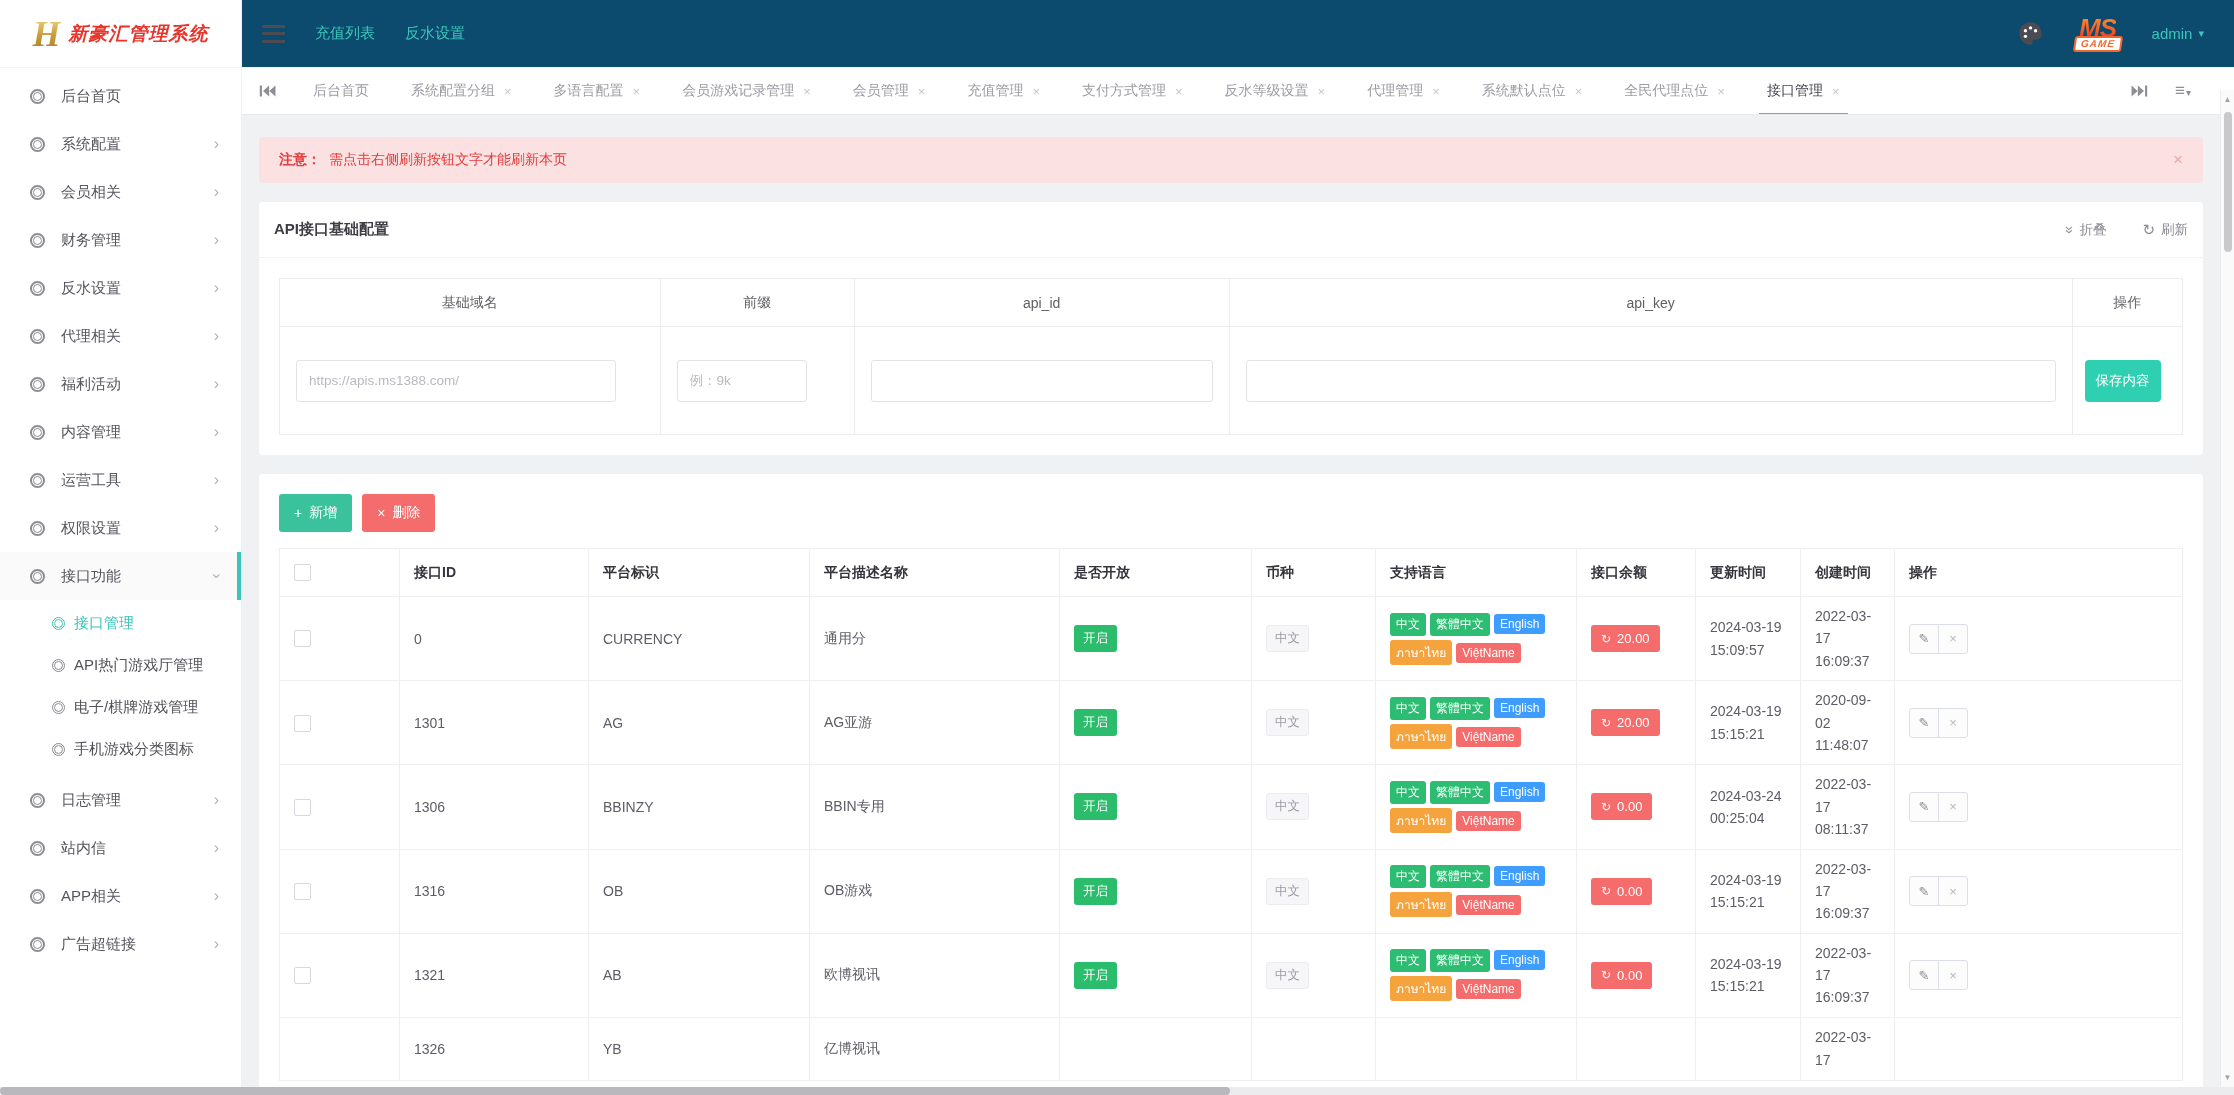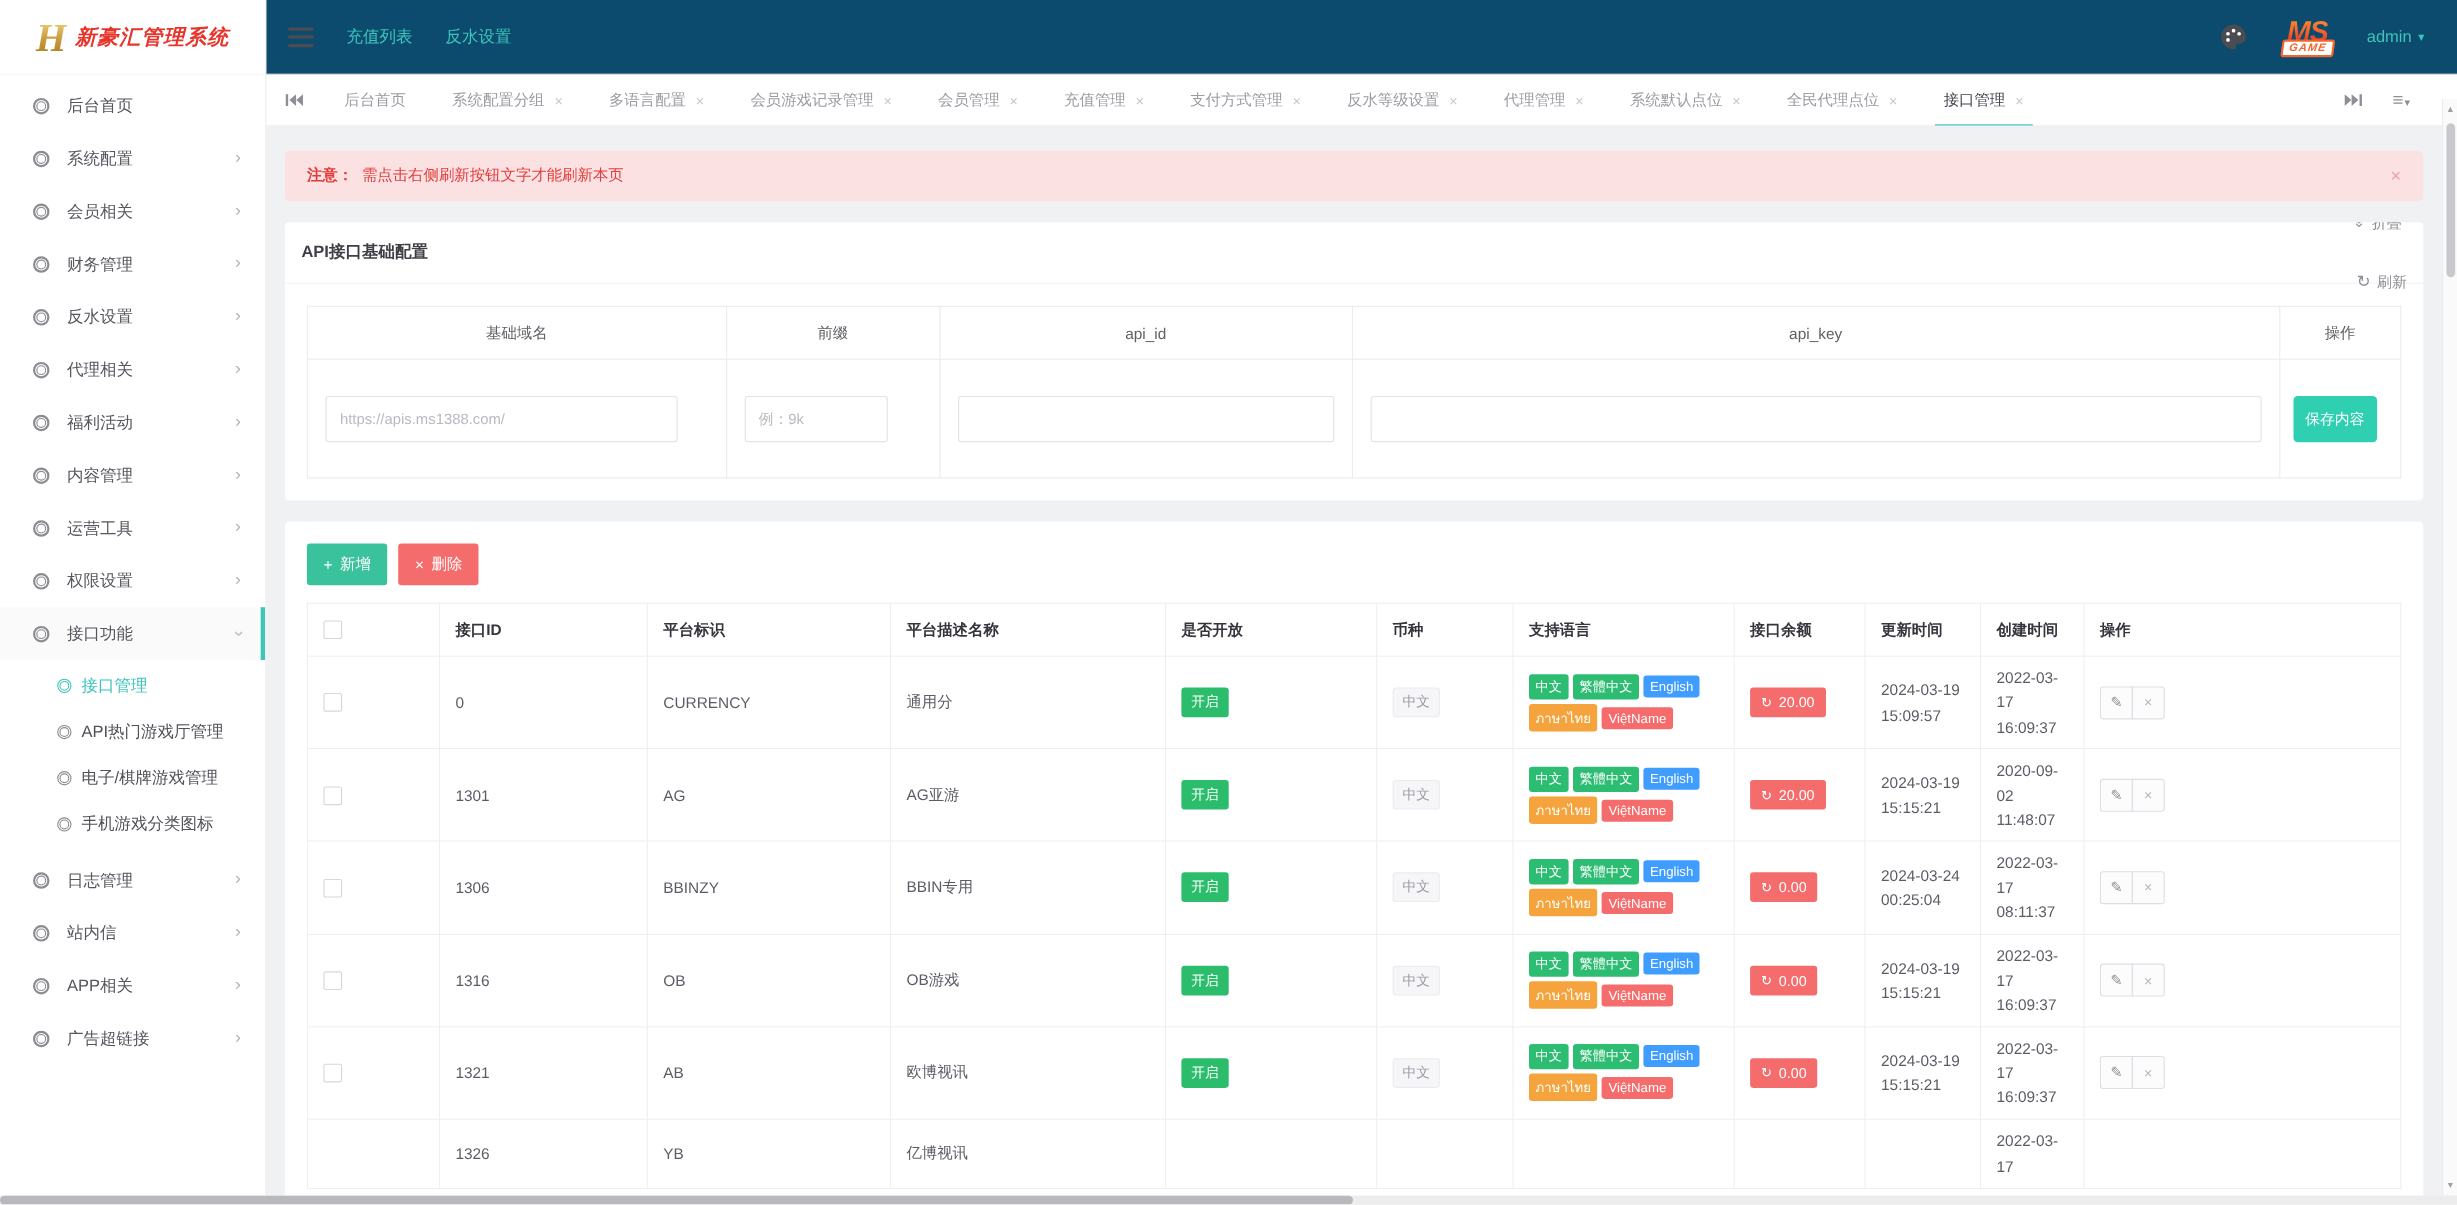--- a/index.html
+++ b/index.html
@@ -59,21 +59,21 @@
 
   
   .content { position:absolute; left:242px; top:115px; right:14px; bottom:8px; padding:22px 17px 0; overflow:hidden; }
   .notice { height:46px; background:#fbe1e1; border-radius:4px; display:flex; align-items:center; padding:0 20px; font-size:14px; color:#e23c3c; }
   .notice-prefix { font-weight:bold; margin-right:8px; }
   .notice-close { margin-left:auto; color:#eba7a7; font-size:17px; cursor:pointer; }
 
   .card { background:#fff; border-radius:4px; margin-top:19px; overflow:hidden; }
   .card-header { height:56px; display:flex; align-items:center; justify-content:space-between; padding:0 15px; border-bottom:1px solid #f2f2f3; }
   .card-title { font-size:15px; font-weight:600; color:#3e3e46; }
-  .card-tools { display:flex; align-items:flex-start; gap:36px;flex-direction:column; }
+  .card-tools { display:flex; align-items:flex-end; gap:36px; }
   .tool { display:flex; align-items:center; gap:6px; font-size:13.5px; color:#8c8c94; cursor:pointer; }
   .tool .dbl { display:inline-block; transform:rotate(90deg); font-size:14px; line-height:1; }
   .tool .ref { font-size:15px; line-height:1; }
   .card-body { padding:20px; }
 
   
   table.form-table { width:100%; border-collapse:collapse; table-layout:fixed; }
   .form-table th, .form-table td { border:1px solid #ececef; }
   .form-table th { height:48px; font-size:14px; font-weight:normal; color:#606066; text-align:center; background:#fff; }
   .form-table td { height:108px; padding:0 16px; vertical-align:middle; }

